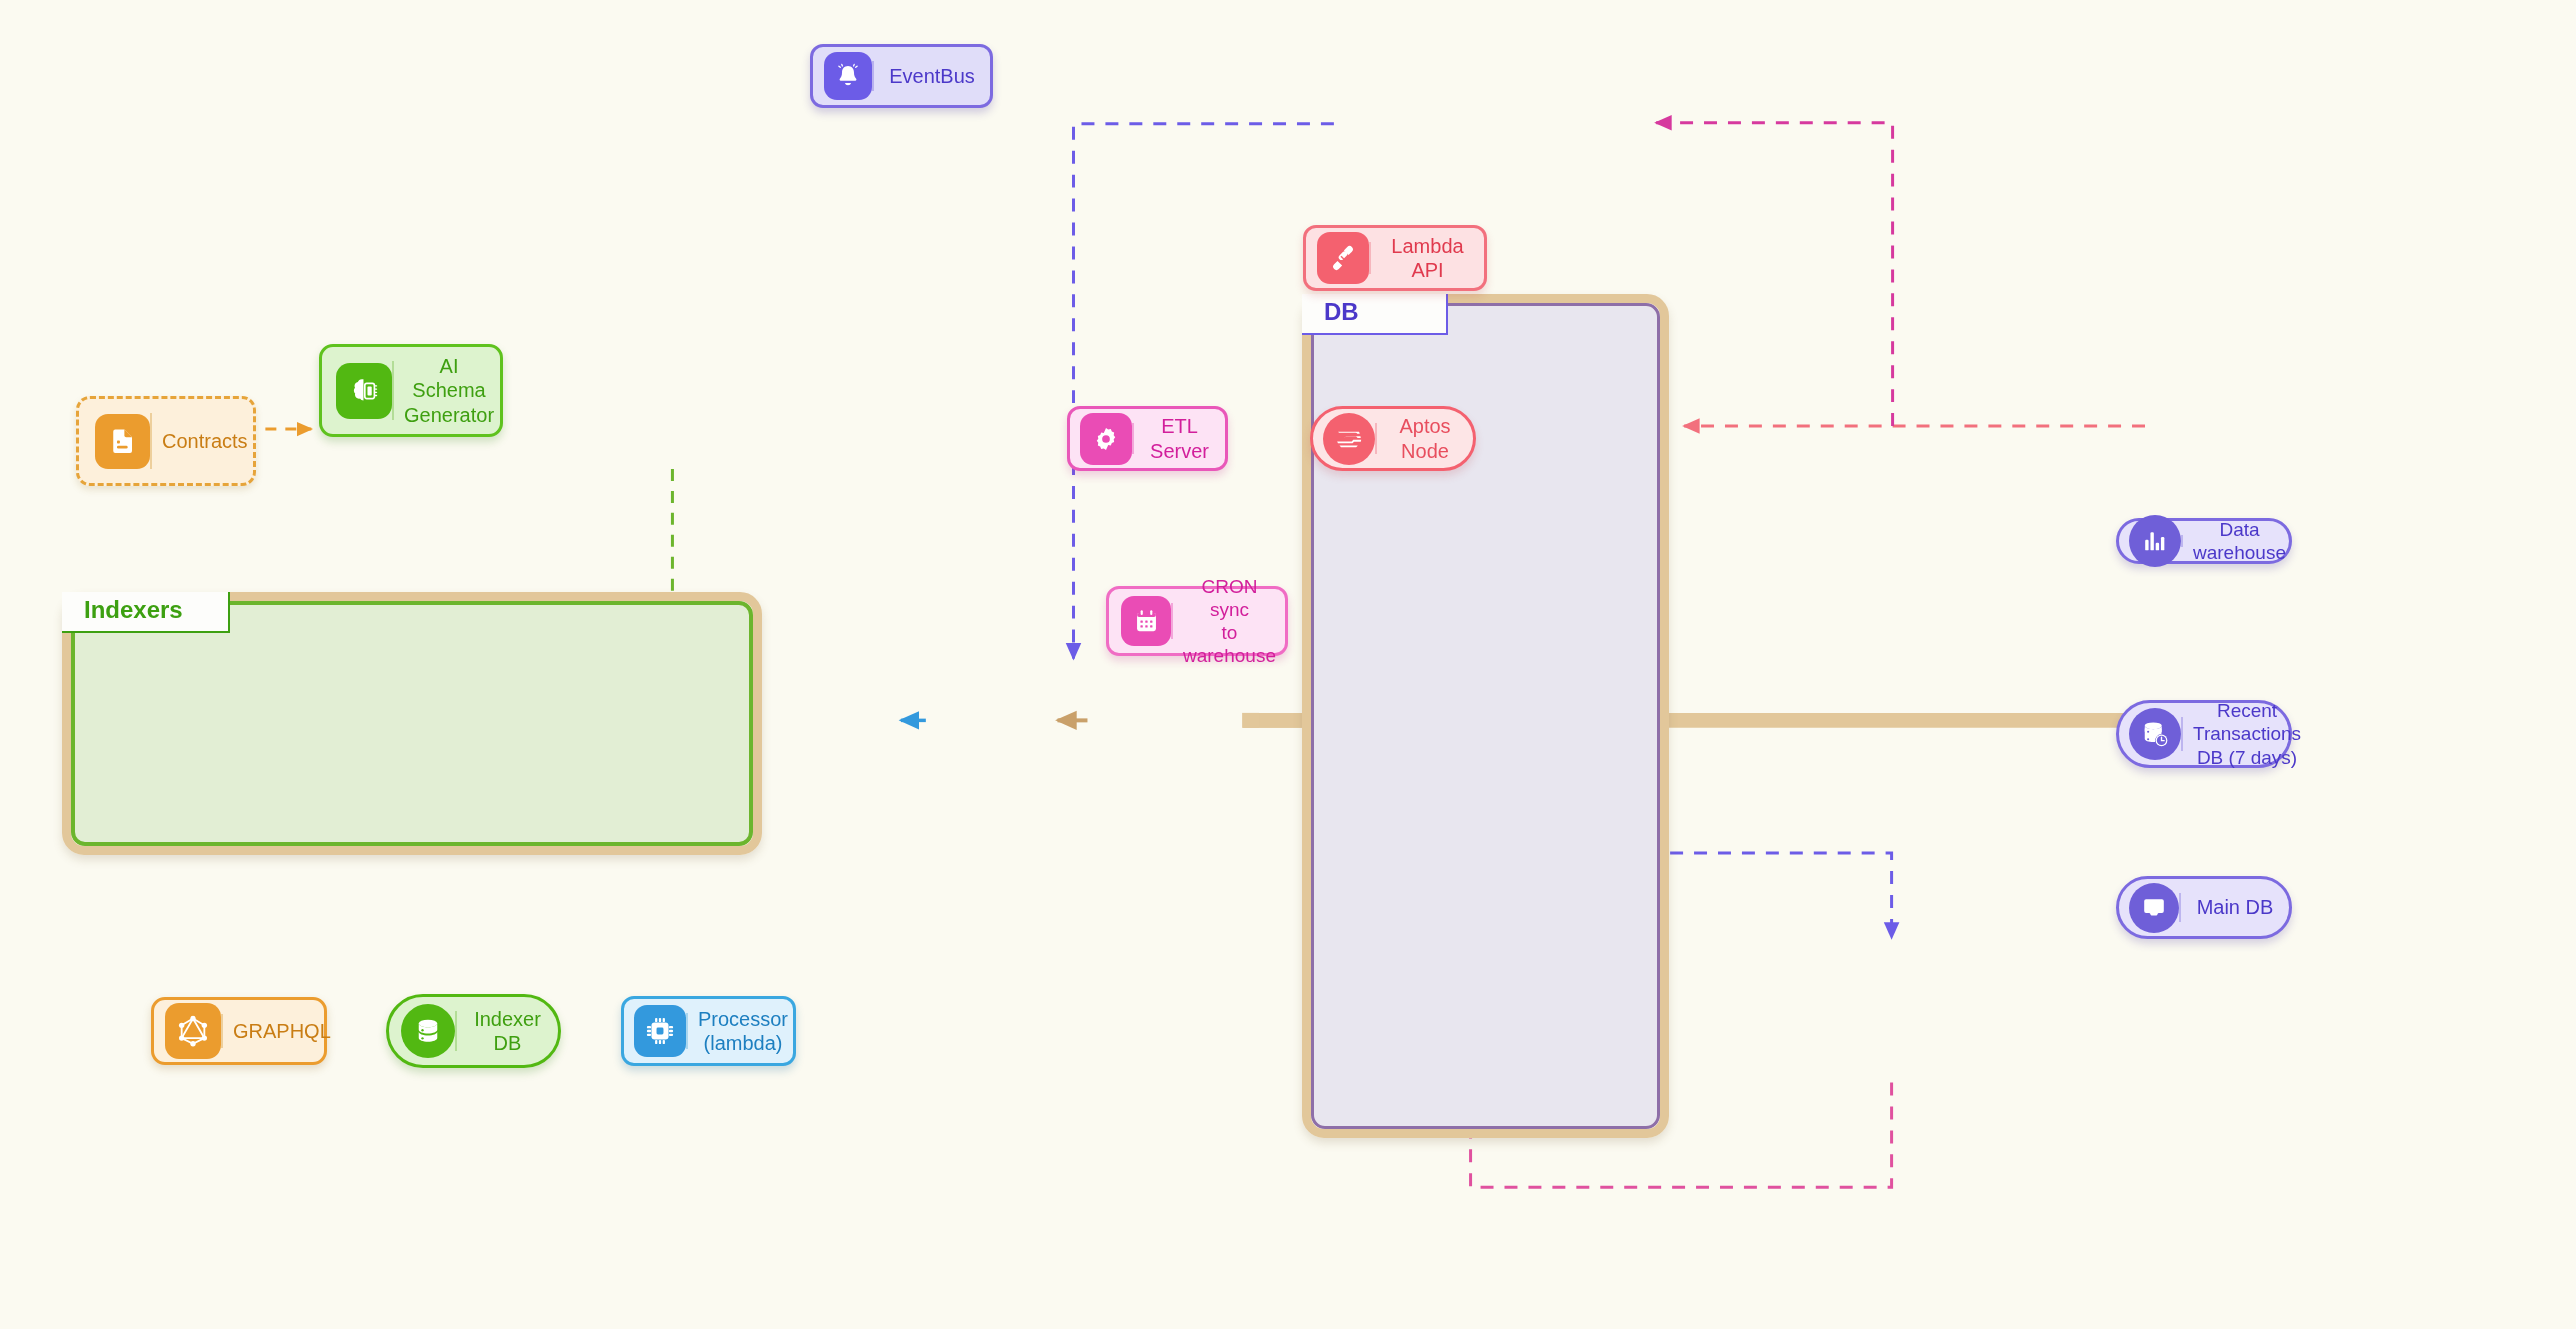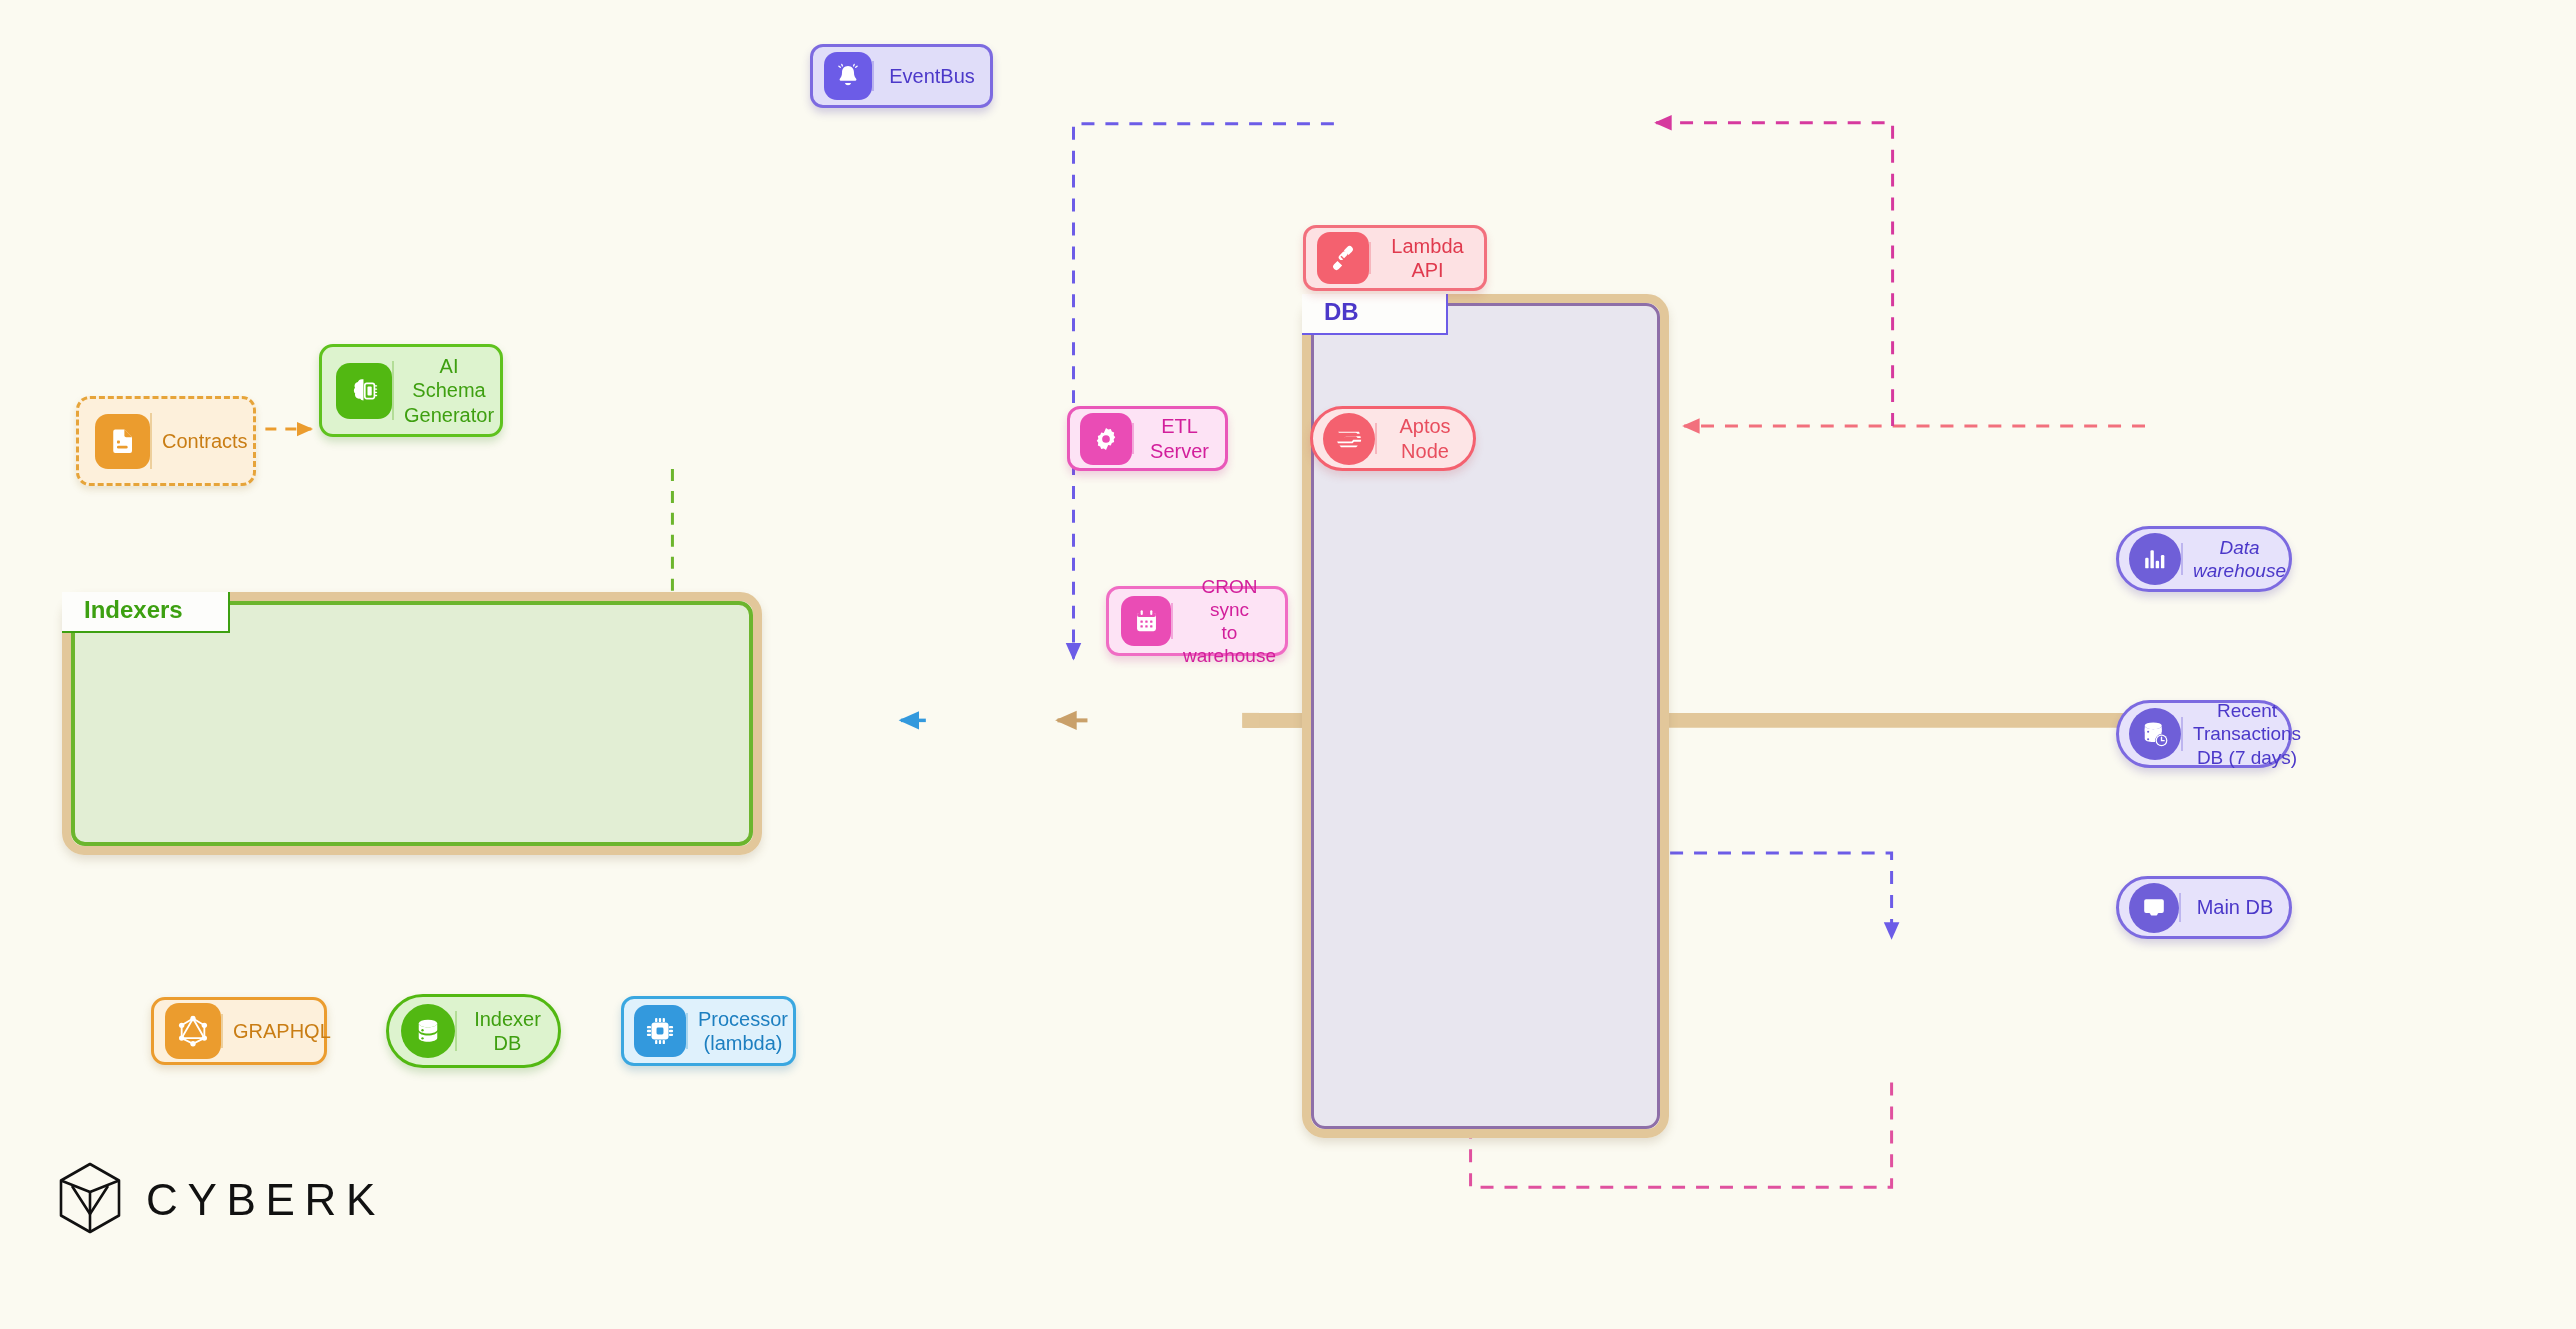--- a/index.html
+++ b/index.html
@@ -135,24 +135,23 @@
   #node-eventbus{
     left:810px;top:44px;width:183px;height:64px;
     background:#e0ddf9;border:3px solid #7c6ae0;border-radius:13px;
     box-shadow:0 5px 9px rgba(70,50,160,.22);
   }
   #node-eventbus .icon-box{width:48px;height:48px;margin-left:11px;background:#6c5ce7;border-radius:13px;}
   #node-eventbus .divider{background:#b9b1ee;}
   #node-eventbus .label{color:#4b38c9;font-size:20px;}
 
   #node-data-warehouse{
-    left:814px;top:232px;width:176px;height:66px;
+    left:814px;top:224px;width:176px;height:46px;
     background:#e6e2fb;border:3px solid #7c6ae0;border-radius:34px;
     box-shadow:0 5px 9px rgba(70,50,160,.2);
-    font-style:italic;
   }
   #node-data-warehouse .icon-box{width:52px;height:52px;margin-left:10px;background:#6f5fd8;border-radius:50%;}
   #node-data-warehouse .divider{background:#bdb5ef;}
   #node-data-warehouse .label{color:#4b38c9;font-size:19px;}
 
   #node-recent-tx{
     left:814px;top:406px;width:176px;height:68px;
     background:#e6e2fb;border:3px solid #7c6ae0;border-radius:34px;
     box-shadow:0 5px 9px rgba(70,50,160,.2);
   }
@@ -494,26 +493,15 @@
           <rect x="10.9" y="15.3" width="2.1" height="2.1" rx=".5"></rect>
           <rect x="15.2" y="15.3" width="2.1" height="2.1" rx=".5"></rect>
         </g>
       </svg>
     </div>
     <div class="divider"></div>
     <div class="label">CRON sync
 to warehouse</div>
   </div>
 
-  <div id="brand-logo">
-    <span>
-      <svg width="64" height="72" viewBox="0 0 64 72" fill="none" stroke="#111" stroke-width="2.6" stroke-linejoin="round">
-        <path d="M32 2 L61 18.5 L61 53.5 L32 70 L3 53.5 L3 18.5 Z"></path>
-        <path d="M3 18.5 L32 30 L61 18.5"></path>
-        <path d="M32 30 L32 70"></path>
-        <path d="M14 24 L32 52 L50 24"></path>
-      </svg>
-    </span>
-    <span id="brand-wordmark">CYBERK</span>
-  </div>
 
 </div>
 
 
 </body></html>

